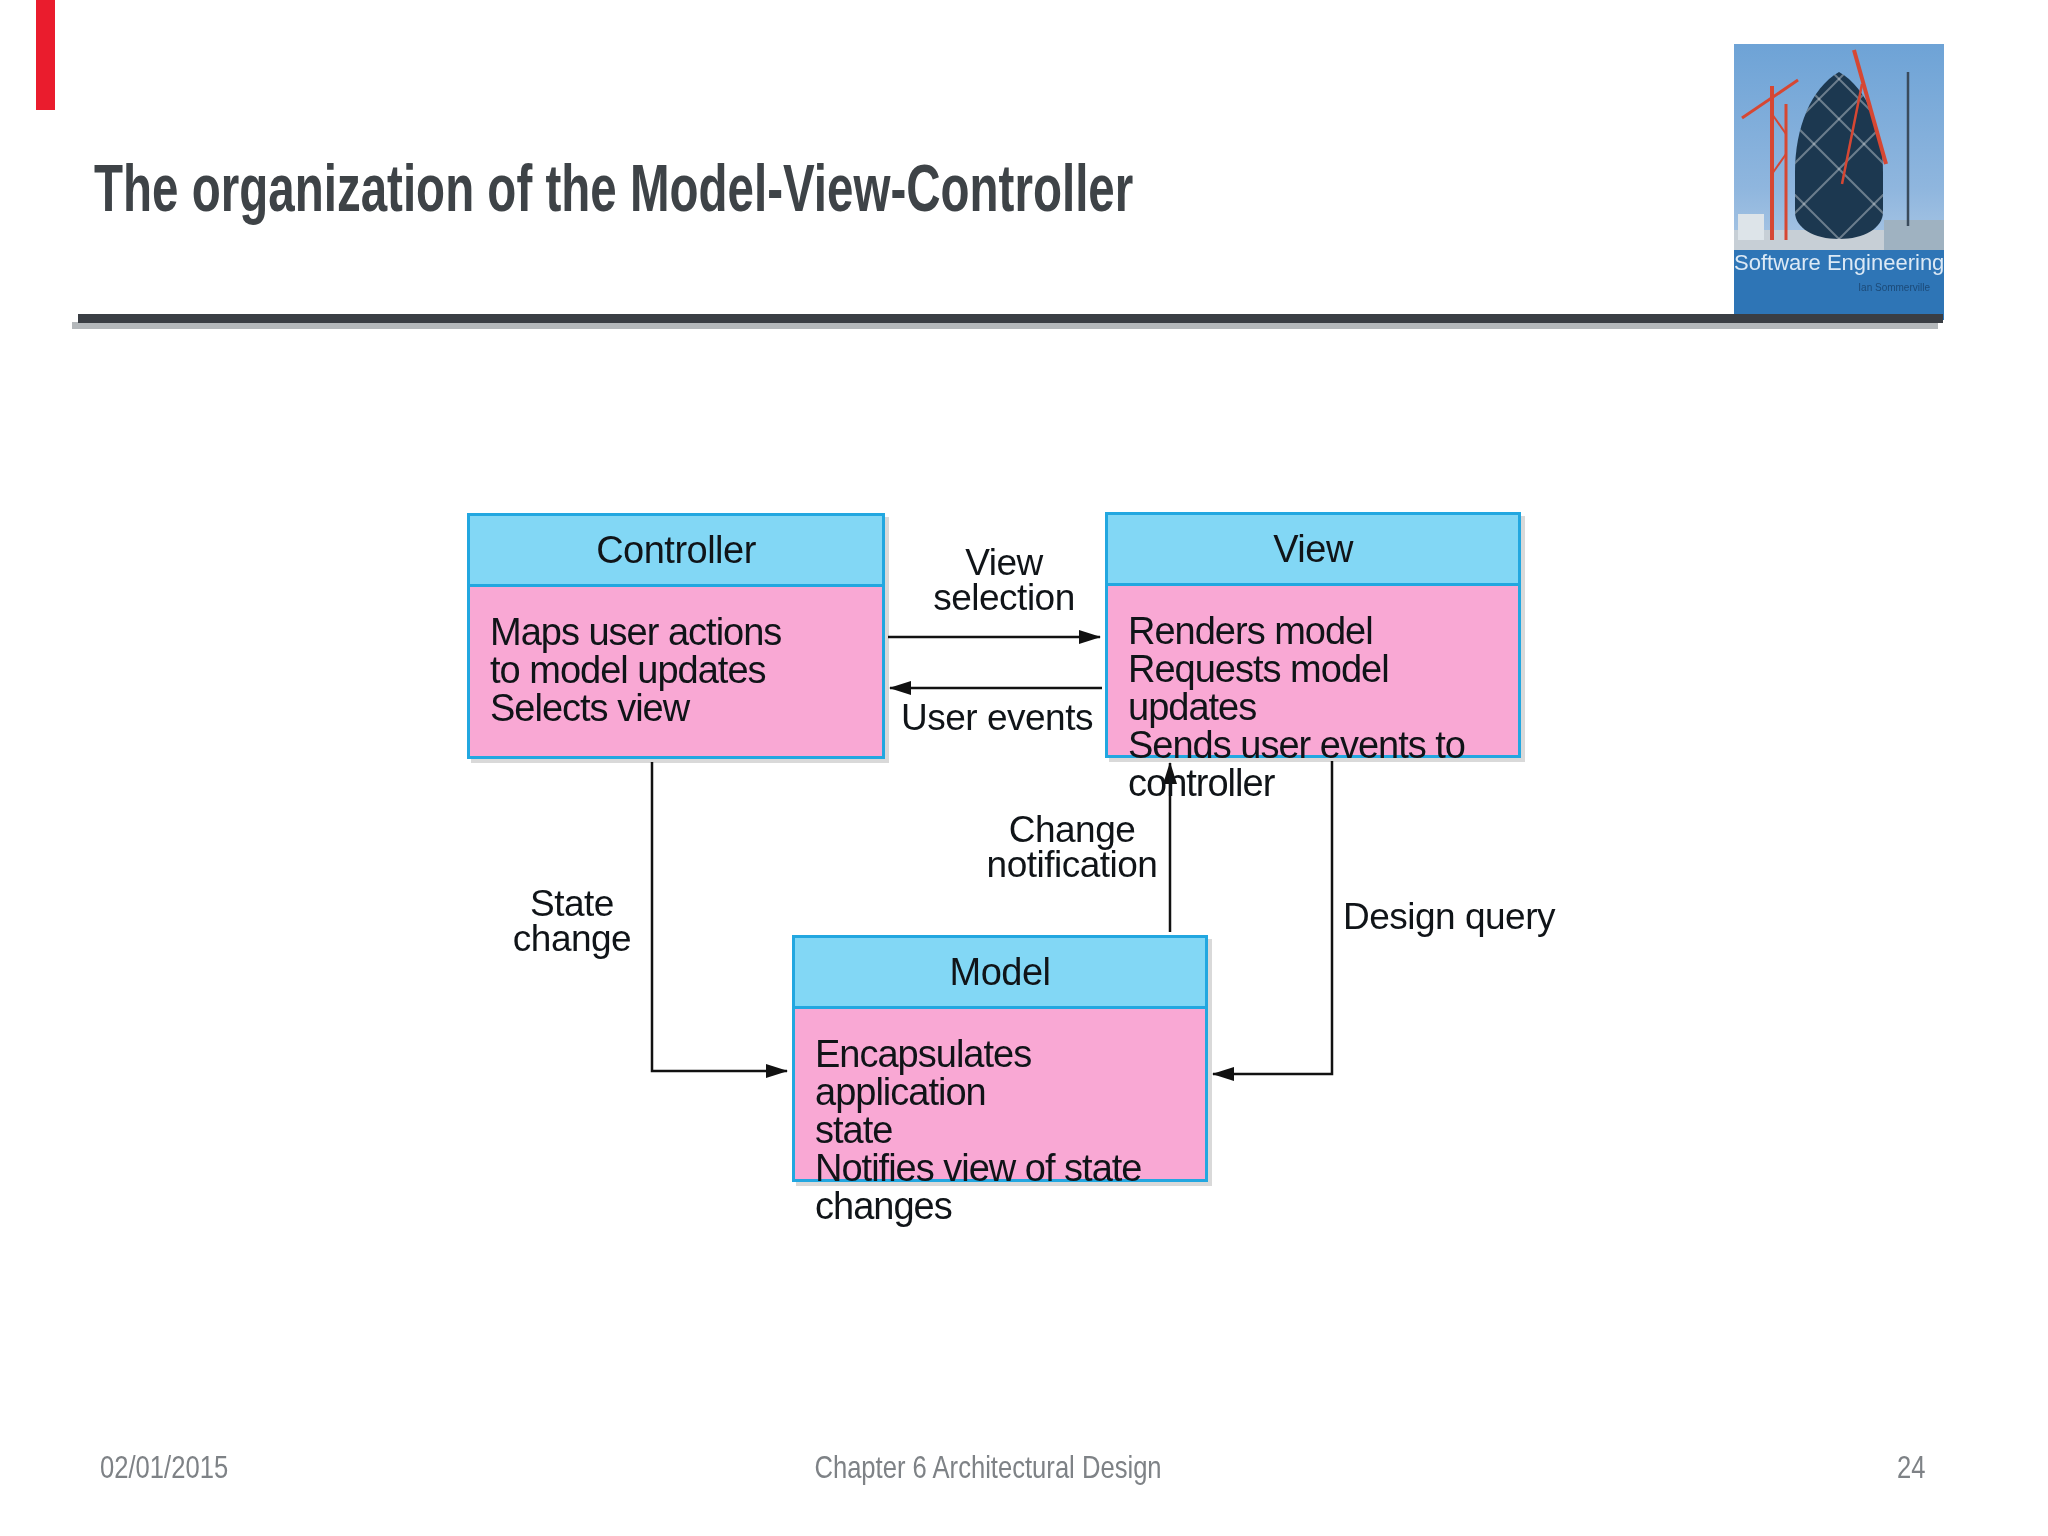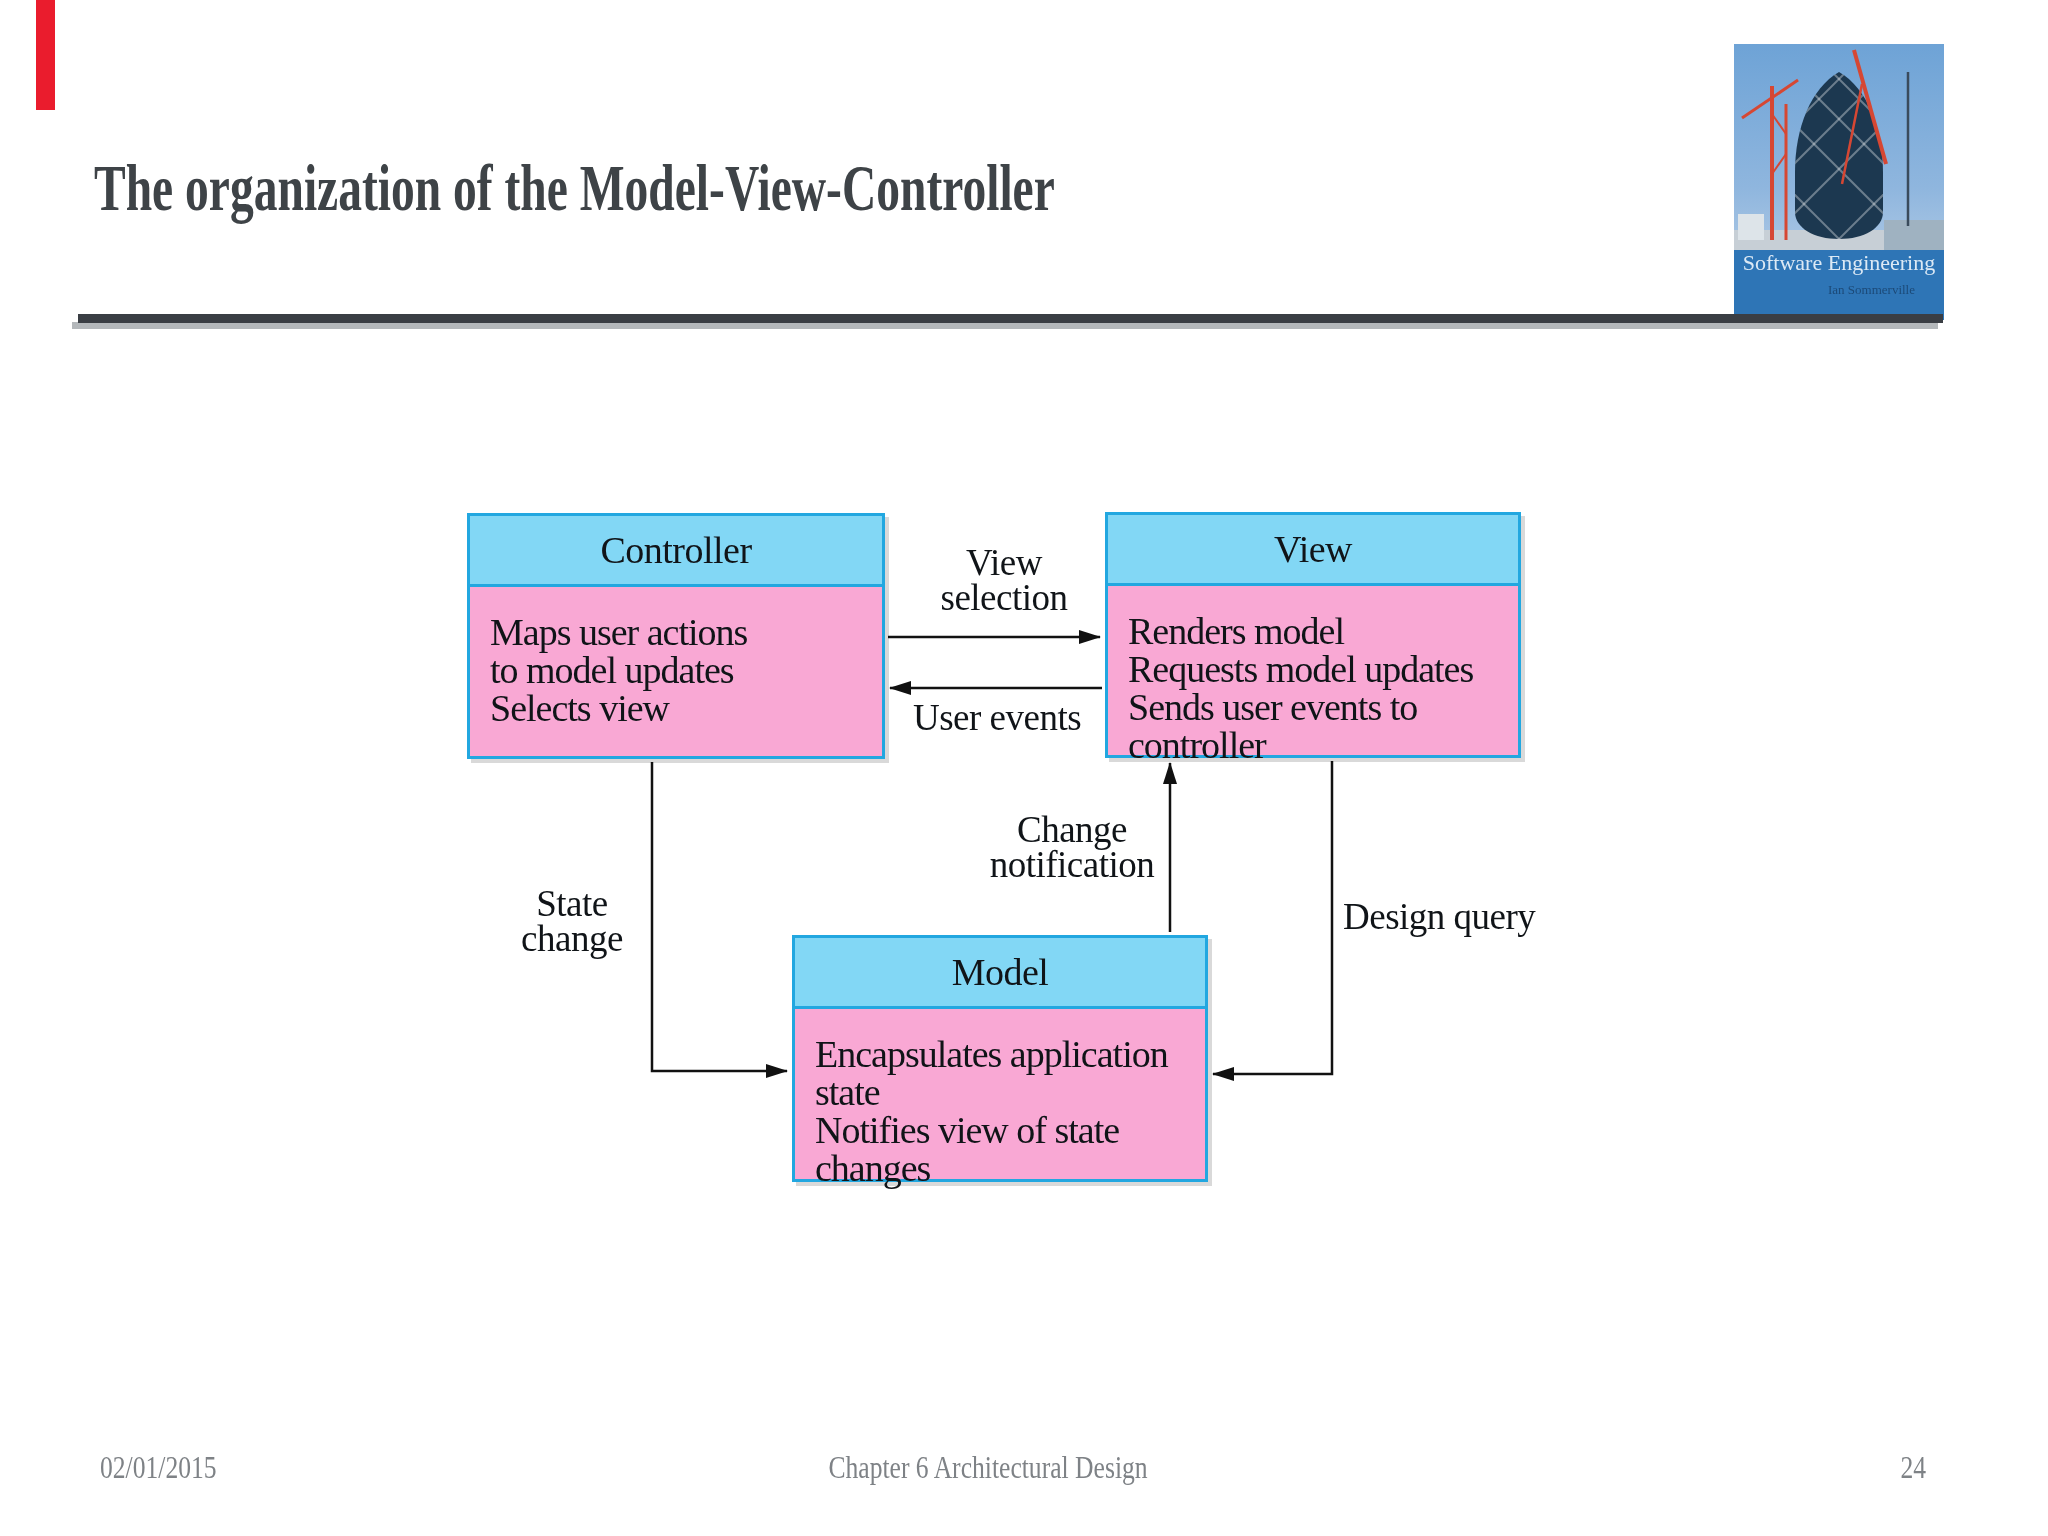--- a/index.html
+++ b/index.html
@@ -1,39 +1,39 @@
 <!DOCTYPE html>
 <html><head>
 <meta charset="utf-8">
 <style>
   html,body { margin:0; padding:0; background:#ffffff; }
   .slide {
     position:relative; width:2048px; height:1536px; background:#ffffff; overflow:hidden;
-    font-family:Liberation Serif, serif; color:#101418;
+    font-family:Liberation Sans, sans-serif; color:#101418;
   }
 
   
   .red-bar { position:absolute; left:36px; top:0; width:19px; height:110px; background:#ea1c2d; z-index:6; }
 
   
   .title {
     position:absolute; left:94px; top:150px; font-size:66px; font-weight:bold;
     color:#3e4347; white-space:nowrap; transform:scaleX(0.72); transform-origin:left top;
   }
 
   
   .rule        { position:absolute; left:78px; top:314px; width:1865px; height:9px; background:#3a3e44; z-index:3; }
   .rule-shadow { position:absolute; left:72px; top:322px; width:1866px; height:7px; background:#b4b8bb; z-index:2; }
 
   
   .logo { position:absolute; left:1734px; top:44px; width:210px; height:276px; z-index:1; overflow:hidden; }
   .logo svg { display:block; }
   .logo-band { position:absolute; left:0; bottom:0; width:100%; height:70px; background:#2e75b6; }
   .logo-band-title  { display:block; text-align:center; font-size:22px; color:#dcE9f5; letter-spacing:0; white-space:nowrap; }
-  .logo-band-author { display:block; text-align:right; padding-right:29px; margin-top:6px; font-size:13px; color:#1c4a78; white-space:nowrap; }
+  .logo-band-author { display:block; text-align:right; padding-right:14px; margin-top:6px; font-size:10px; color:#1c4a78; white-space:nowrap; }
 
   
   .box {
     position:absolute; box-sizing:border-box; border:3px solid #22a7e0; background:#f9a8d4;
     box-shadow:4px 4px 0 rgba(0,0,0,0.15); z-index:2;
   }
   .box-header {
     height:68px; background:#82d7f5; border-bottom:3px solid #22a7e0;
     display:flex; align-items:center; justify-content:center;
     font-size:38px; letter-spacing:-0.5px; color:#101418;

